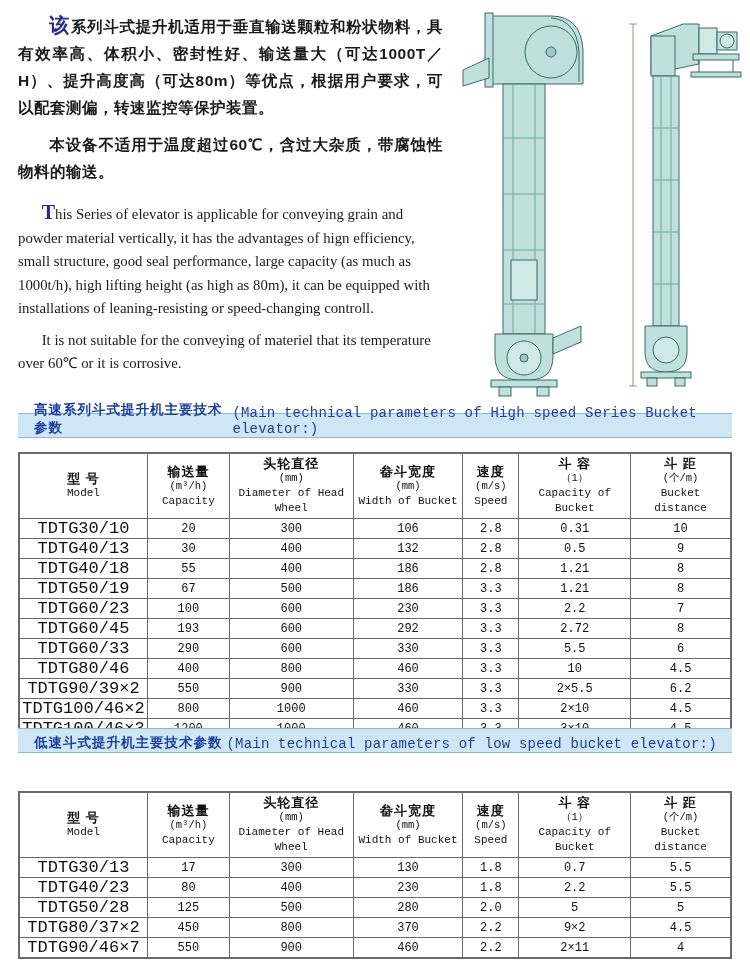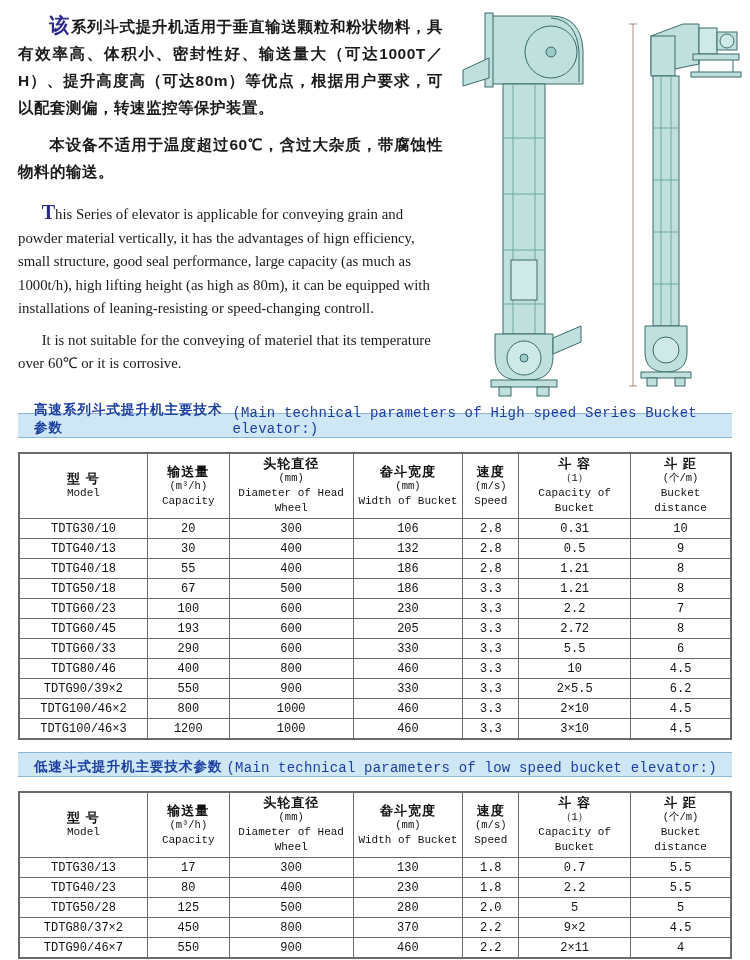--- a/index.html
+++ b/index.html
@@ -71,21 +71,21 @@
     font-family:"Liberation Sans", sans-serif;
     font-size:13.5px;font-weight:700;color:#1b3fa0;
     letter-spacing:1px;
   }
   .sec-head .en{
     font-family:"Liberation Mono", monospace;
     font-size:14px;color:#1b3fa0;margin-left:4px;
     letter-spacing:0.2px;
   }
   #sec1{top:413px;}
-  #sec2{top:752px;}
+  #sec2{top:728px;}
 
   
   .tbl-wrap{
     position:absolute;left:18px;width:714px;
     border:1px solid #6a6a6a;
     box-sizing:border-box;
     background:#fff;
   }
   #tbl1-wrap{top:452px;}
   #tbl2-wrap{top:791px;}
@@ -114,21 +114,21 @@
   }
   .h-unit{
     font-family:"Liberation Mono", monospace;
     font-size:10.5px;display:block;
   }
   .h-en{
     font-family:"Liberation Mono", monospace;
     font-size:11px;display:block;
   }
   tbody td{height:19px;font-size:12px;}
-  tbody td.model{font-size:12px;}
+  tbody td.model{font-size:17px;}
 
   
   col.c0{width:128px;}
   col.c1{width:82px;}
   col.c2{width:124px;}
   col.c3{width:110px;}
   col.c4{width:56px;}
   col.c5{width:112px;}
   col.c6{width:100px;}
 </style>
@@ -287,42 +287,42 @@
           <tr>
             <td class="model">TDTG40/18</td>
             <td>55</td>
             <td>400</td>
             <td>186</td>
             <td>2.8</td>
             <td>1.21</td>
             <td>8</td>
           </tr>
           <tr>
-            <td class="model">TDTG50/18</td>
+            <td class="model">TDTG50/19</td>
             <td>67</td>
             <td>500</td>
             <td>186</td>
             <td>3.3</td>
             <td>1.21</td>
             <td>8</td>
           </tr>
           <tr>
             <td class="model">TDTG60/23</td>
             <td>100</td>
             <td>600</td>
             <td>230</td>
             <td>3.3</td>
             <td>2.2</td>
             <td>7</td>
           </tr>
           <tr>
             <td class="model">TDTG60/45</td>
             <td>193</td>
             <td>600</td>
-            <td>205</td>
+            <td>292</td>
             <td>3.3</td>
             <td>2.72</td>
             <td>8</td>
           </tr>
           <tr>
             <td class="model">TDTG60/33</td>
             <td>290</td>
             <td>600</td>
             <td>330</td>
             <td>3.3</td>

